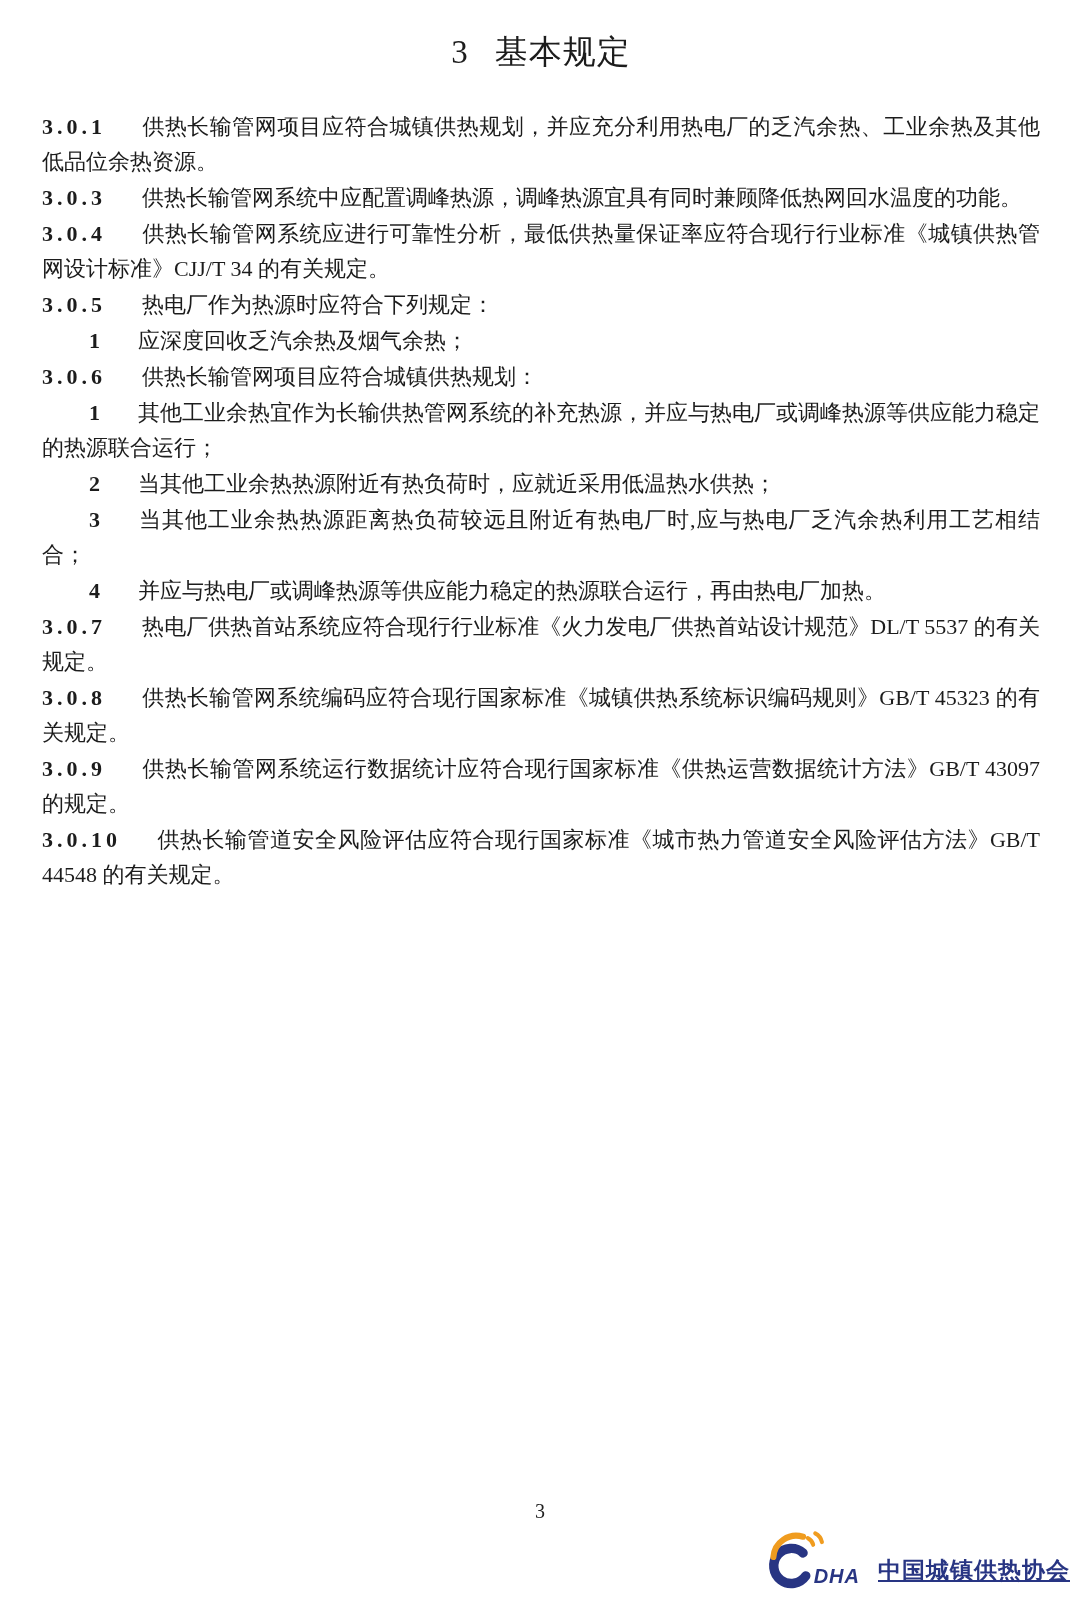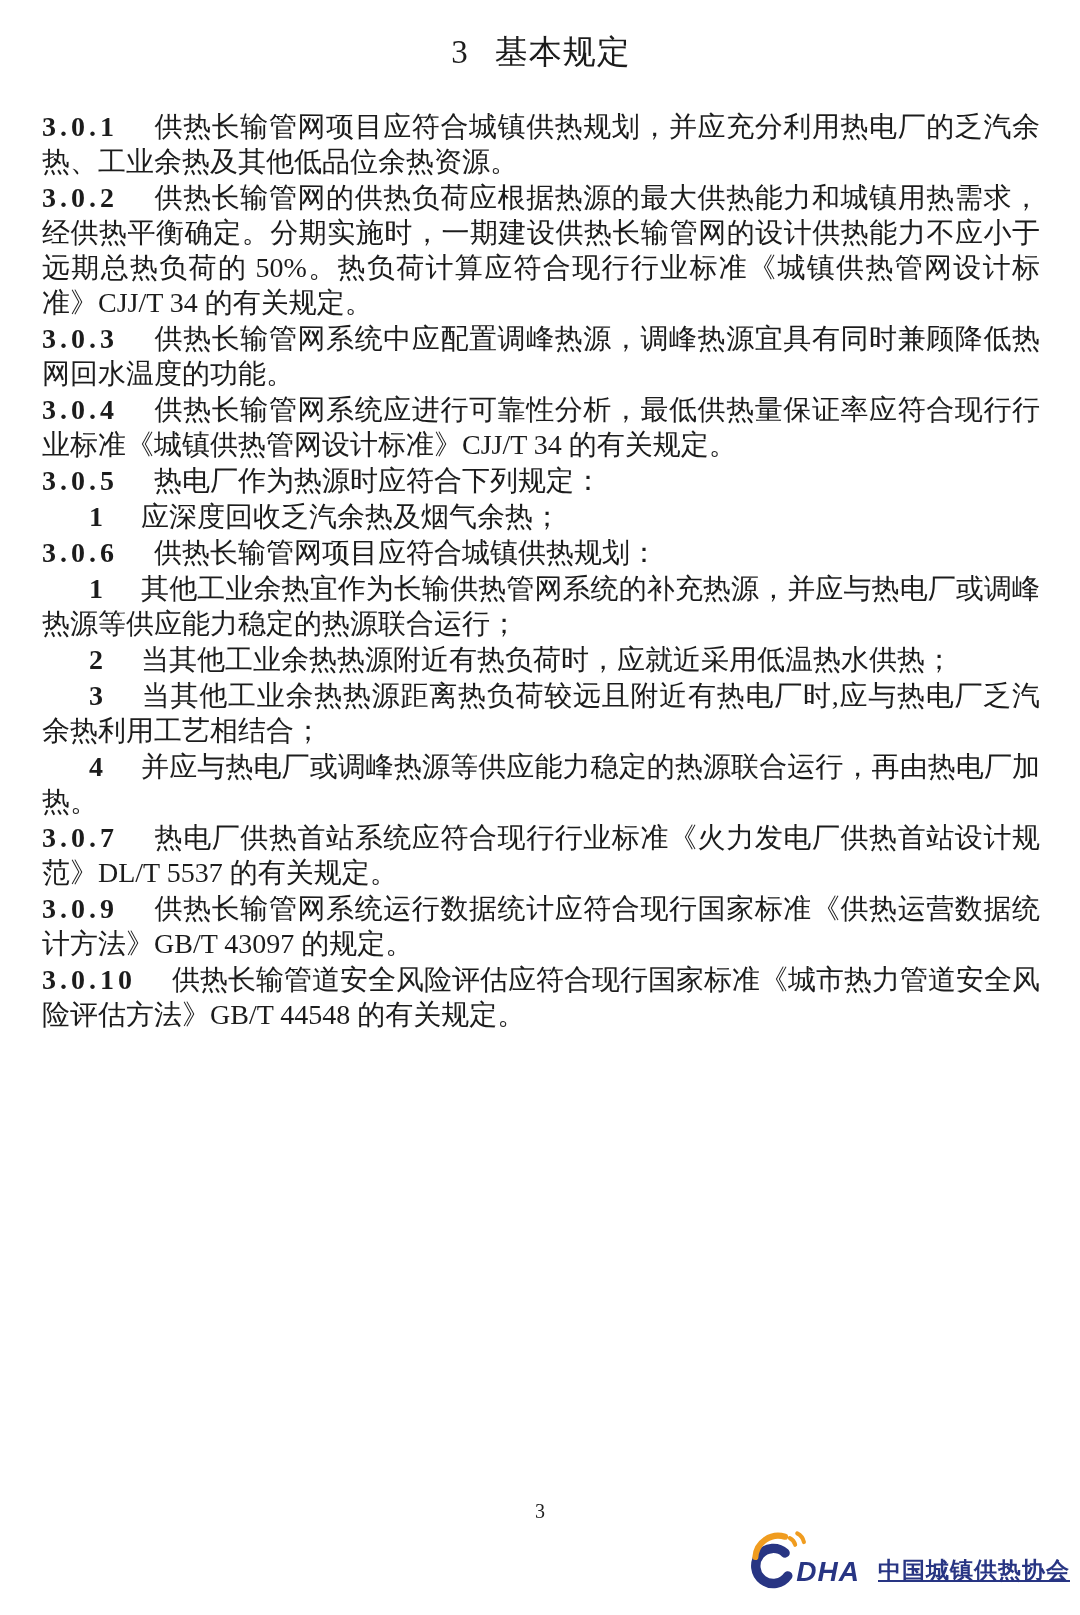--- a/index.html
+++ b/index.html
@@ -26,21 +26,21 @@
     text-align: center;
     font-size: 33px;
     font-weight: normal;
     letter-spacing: 1px;
   }
   h1.doc-title .t-num {
     margin-right: 26px;
   }
   .clauses p {
     margin: 1px 0;
-    font-size: 28px;
+    font-size: 22px;
     line-height: 35px;
     text-align: justify;
   }
   .clauses p.clause .cnum {
     font-weight: bold;
     letter-spacing: 4px;
     margin-right: 36px;
   }
   .clauses p.item {
     text-indent: 47px;
@@ -68,21 +68,21 @@
   }
   .assoc-logo .logo-mark {
     width: 58px;
     height: 62px;
     flex: 0 0 auto;
   }
   .assoc-logo .logo-abbr {
     font-family: "Liberation Sans", sans-serif;
     font-style: italic;
     font-weight: 900;
-    font-size: 28px;
+    font-size: 20px;
     letter-spacing: 1px;
     margin-left: -12px;
     margin-bottom: 2px;
   }
   .assoc-logo .logo-name {
     font-family: "Liberation Sans", sans-serif;
     font-weight: bold;
     font-size: 23px;
     letter-spacing: 1px;
     margin-left: 18px;
@@ -92,31 +92,31 @@
 </style>
 </head>
 <body>
 
 <div class="page">
   <h1 class="doc-title">
     <span class="t-num">3</span><span>基本规定</span>
   </h1>
   <div class="clauses">
       <p class="clause"><span class="cnum">3.0.1</span><span>供热长输管网项目应符合城镇供热规划，并应充分利用热电厂的乏汽余热、工业余热及其他低品位余热资源。</span></p>
-      <p class="clause"><span class="cnum">3.0.2</span><span>供热长输管网的供热负荷应根据热源的最大供热能力和城镇用热需求，经供热平衡确定。分期实施时，一期建设供热长输管网的设计供热能力不应小于远期总热负荷的 50%。热负荷计算应符合现行行业标准《城镇供热管网设计标准》CJJ/T 34 的有关规定。</span></p>
       <p class="clause"><span class="cnum">3.0.3</span><span>供热长输管网系统中应配置调峰热源，调峰热源宜具有同时兼顾降低热网回水温度的功能。</span></p>
       <p class="clause"><span class="cnum">3.0.4</span><span>供热长输管网系统应进行可靠性分析，最低供热量保证率应符合现行行业标准《城镇供热管网设计标准》CJJ/T 34 的有关规定。</span></p>
       <p class="clause"><span class="cnum">3.0.5</span><span>热电厂作为热源时应符合下列规定：</span></p>
       <p class="item"><span class="inum">1</span><span>应深度回收乏汽余热及烟气余热；</span></p>
       <p class="clause"><span class="cnum">3.0.6</span><span>供热长输管网项目应符合城镇供热规划：</span></p>
       <p class="item"><span class="inum">1</span><span>其他工业余热宜作为长输供热管网系统的补充热源，并应与热电厂或调峰热源等供应能力稳定的热源联合运行；</span></p>
       <p class="item"><span class="inum">2</span><span>当其他工业余热热源附近有热负荷时，应就近采用低温热水供热；</span></p>
       <p class="item"><span class="inum">3</span><span>当其他工业余热热源距离热负荷较远且附近有热电厂时,应与热电厂乏汽余热利用工艺相结合；</span></p>
       <p class="item"><span class="inum">4</span><span>并应与热电厂或调峰热源等供应能力稳定的热源联合运行，再由热电厂加热。</span></p>
       <p class="clause"><span class="cnum">3.0.7</span><span>热电厂供热首站系统应符合现行行业标准《火力发电厂供热首站设计规范》DL/T 5537 的有关规定。</span></p>
+      <p class="clause"><span class="cnum">3.0.8</span><span>供热长输管网系统编码应符合现行国家标准《城镇供热系统标识编码规则》GB/T 45323 的有关规定。</span></p>
       <p class="clause"><span class="cnum">3.0.9</span><span>供热长输管网系统运行数据统计应符合现行国家标准《供热运营数据统计方法》GB/T 43097 的规定。</span></p>
       <p class="clause"><span class="cnum">3.0.10</span><span>供热长输管道安全风险评估应符合现行国家标准《城市热力管道安全风险评估方法》GB/T 44548 的有关规定。</span></p>
     </div>
 </div>
 
 <div class="page-number">3</div>
 
 <div class="assoc-logo">
   <svg class="logo-mark" viewBox="0 0 86 90" xmlns="http://www.w3.org/2000/svg">
     <path d="M52 36 A26 26 0 1 0 56 70" fill="none" stroke="#283583" stroke-width="14" stroke-linecap="round"></path>

